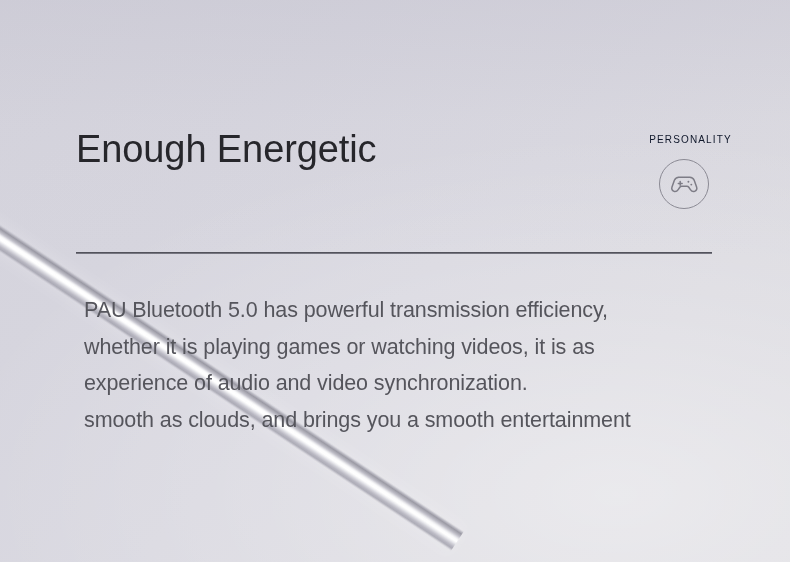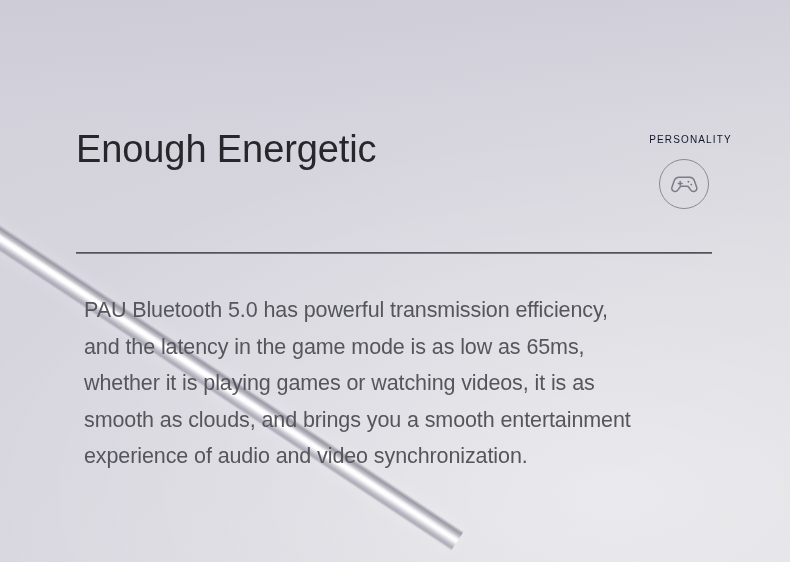--- a/index.html
+++ b/index.html
@@ -193,24 +193,23 @@
   <div class="content">
 
     <div class="headline">
       <span class="hl-line">Enough Energetic</span>
     </div>
 
     <div class="divider"></div>
 
     <div class="body-copy">
       <span class="bd-line">PAU Bluetooth 5.0 has powerful transmission efficiency,</span>
-      <span class="bd-line">and the latency in the game mode is as low as 65ms,</span>
       <span class="bd-line">whether it is playing games or watching videos, it is as</span>
+      <span class="bd-line">experience of audio and video synchronization.</span>
       <span class="bd-line">smooth as clouds, and brings you a smooth entertainment</span>
-      <span class="bd-line">experience of audio and video synchronization.</span>
     </div>
 
     <div class="badge">
       <div class="badge-label">PERSONALITY</div>
       <div class="badge-circle">
         <span>
           <svg width="30" height="22" viewBox="0 0 30 22" fill="none" stroke="#7d7c86" stroke-width="1.5" stroke-linecap="round" stroke-linejoin="round">
             <path d="M9.2 4.2h11.6c2.1 0 3.6 1.1 4.4 3.1l2.4 6.6c.7 2 -0.1 3.9 -2 4.5
                      c-1.7 0.5 -3.1 -0.2 -4.2 -1.8l-1.6 -2.3c-0.5 -0.7 -1.1 -1 -1.9 -1
                      h-5.2c-0.8 0 -1.4 0.3 -1.9 1l-1.6 2.3c-1.1 1.6 -2.5 2.3 -4.2 1.8

